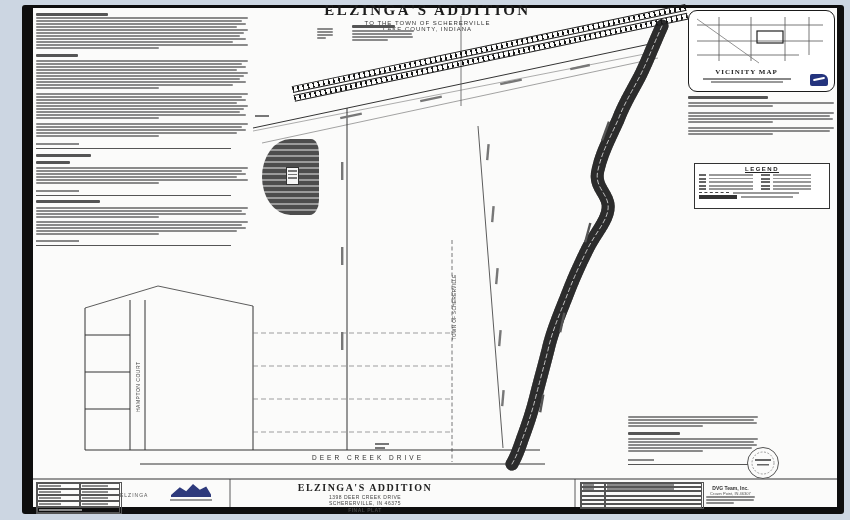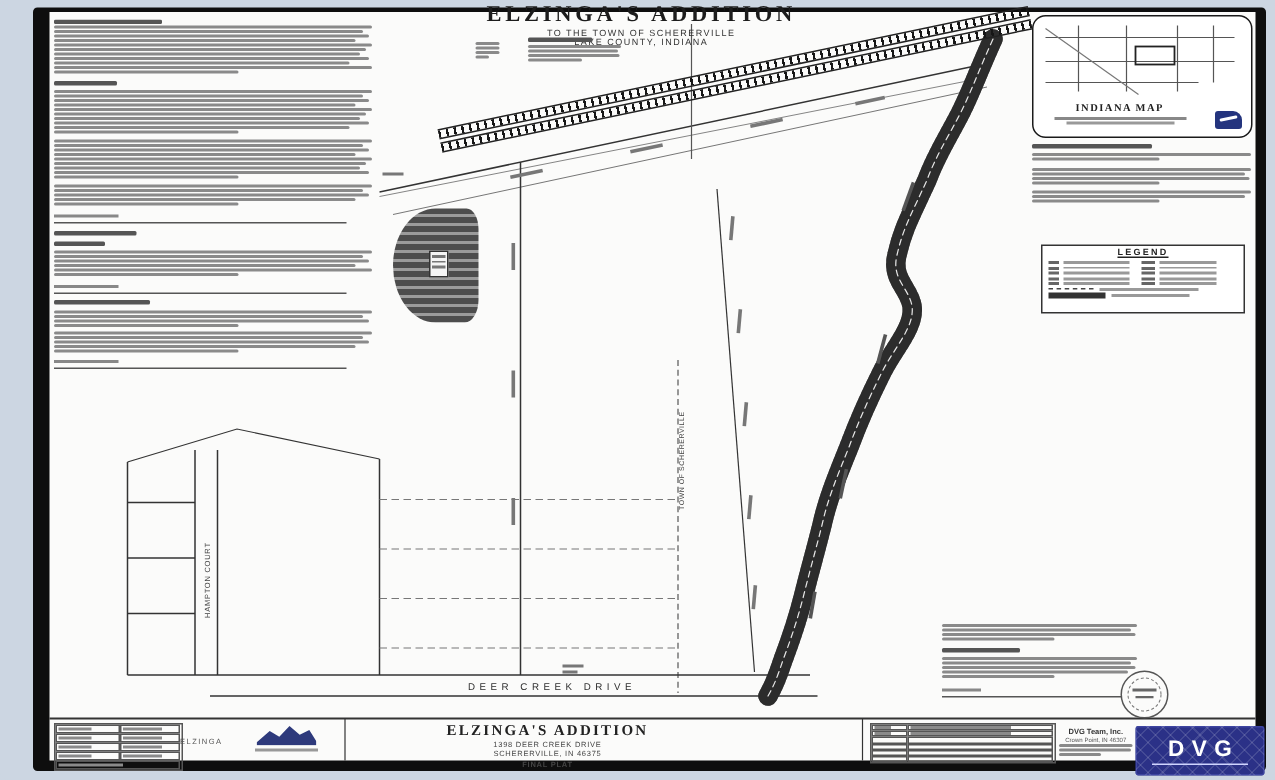--- a/index.html
+++ b/index.html
@@ -309,21 +309,21 @@
           <path d="M8,30 L134,30"></path>
           <path d="M8,44 L110,44"></path>
         <path d="M30,6 L30,50"></path>
           <path d="M62,6 L62,50"></path>
           <path d="M96,6 L96,50"></path>
           <path d="M120,6 L120,44"></path>
         <path d="M8,8 L70,52" stroke="#777"></path>
         <rect x="68" y="20" width="26" height="12" stroke="#222" stroke-width="1.2"></rect>
       </g>
     </svg>
-    <div class="cap">INDIANA MAP</div>
+    <div class="cap">VICINITY MAP</div>
     <div class="cap-bar"></div>
     <div class="cap-bar2"></div>
     <div class="vlogo"></div>
   </div>
 
   <div class="abs layer" style="left:688px;top:96px;width:146px;">
       <div class="g-h" style="width: 55%;"></div>
       <div class="g-gap" style="height: 2px;"></div>
       <div>
         <div class="g-line" style="width: 100%;"></div>
@@ -503,18 +503,13 @@
     <div class="f2">Crown Point, IN 46307</div>
     <div>
         <div>
           <div class="g-line" style="width: 100%;"></div>
           <div class="g-line" style="width: 97%;"></div>
           <div class="g-line" style="width: 58%;"></div>
         </div>
       </div>
   </div>
 
-  <div class="abs" id="dvg-logo">
-    <div class="hatch"></div>
-    <div class="txt">DVG</div>
-    <div class="ul"></div>
-  </div>
 </div>
 
 </body></html>

